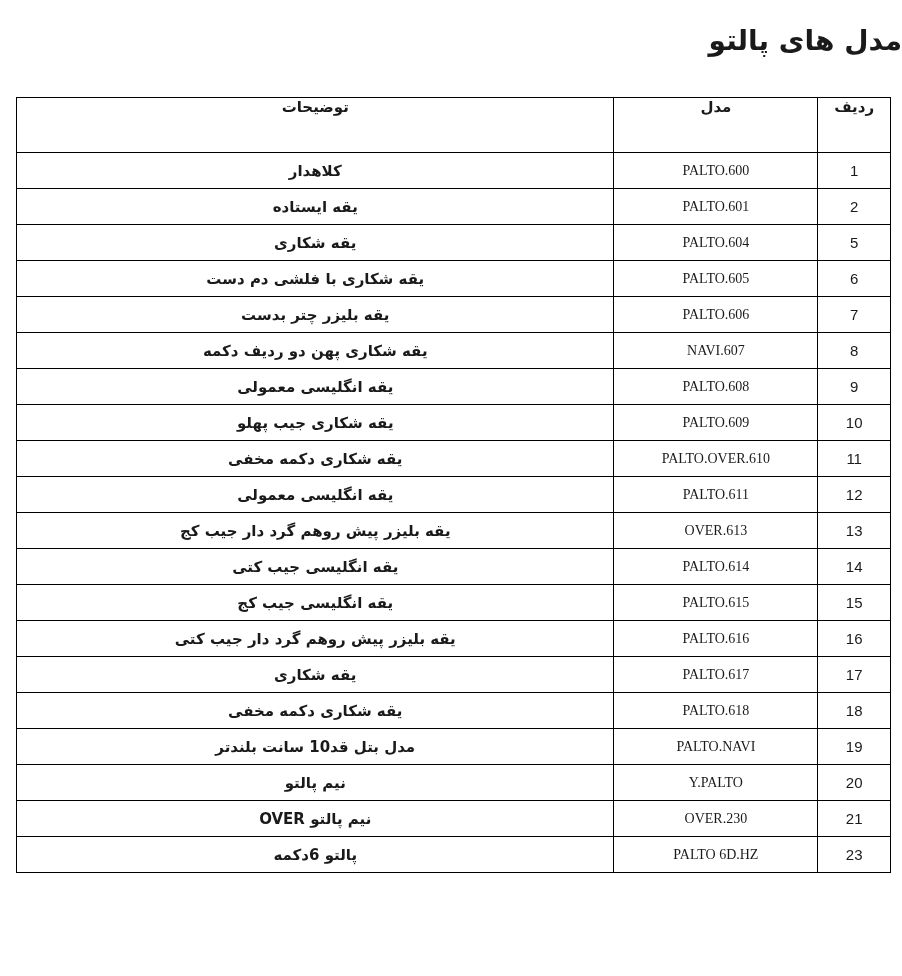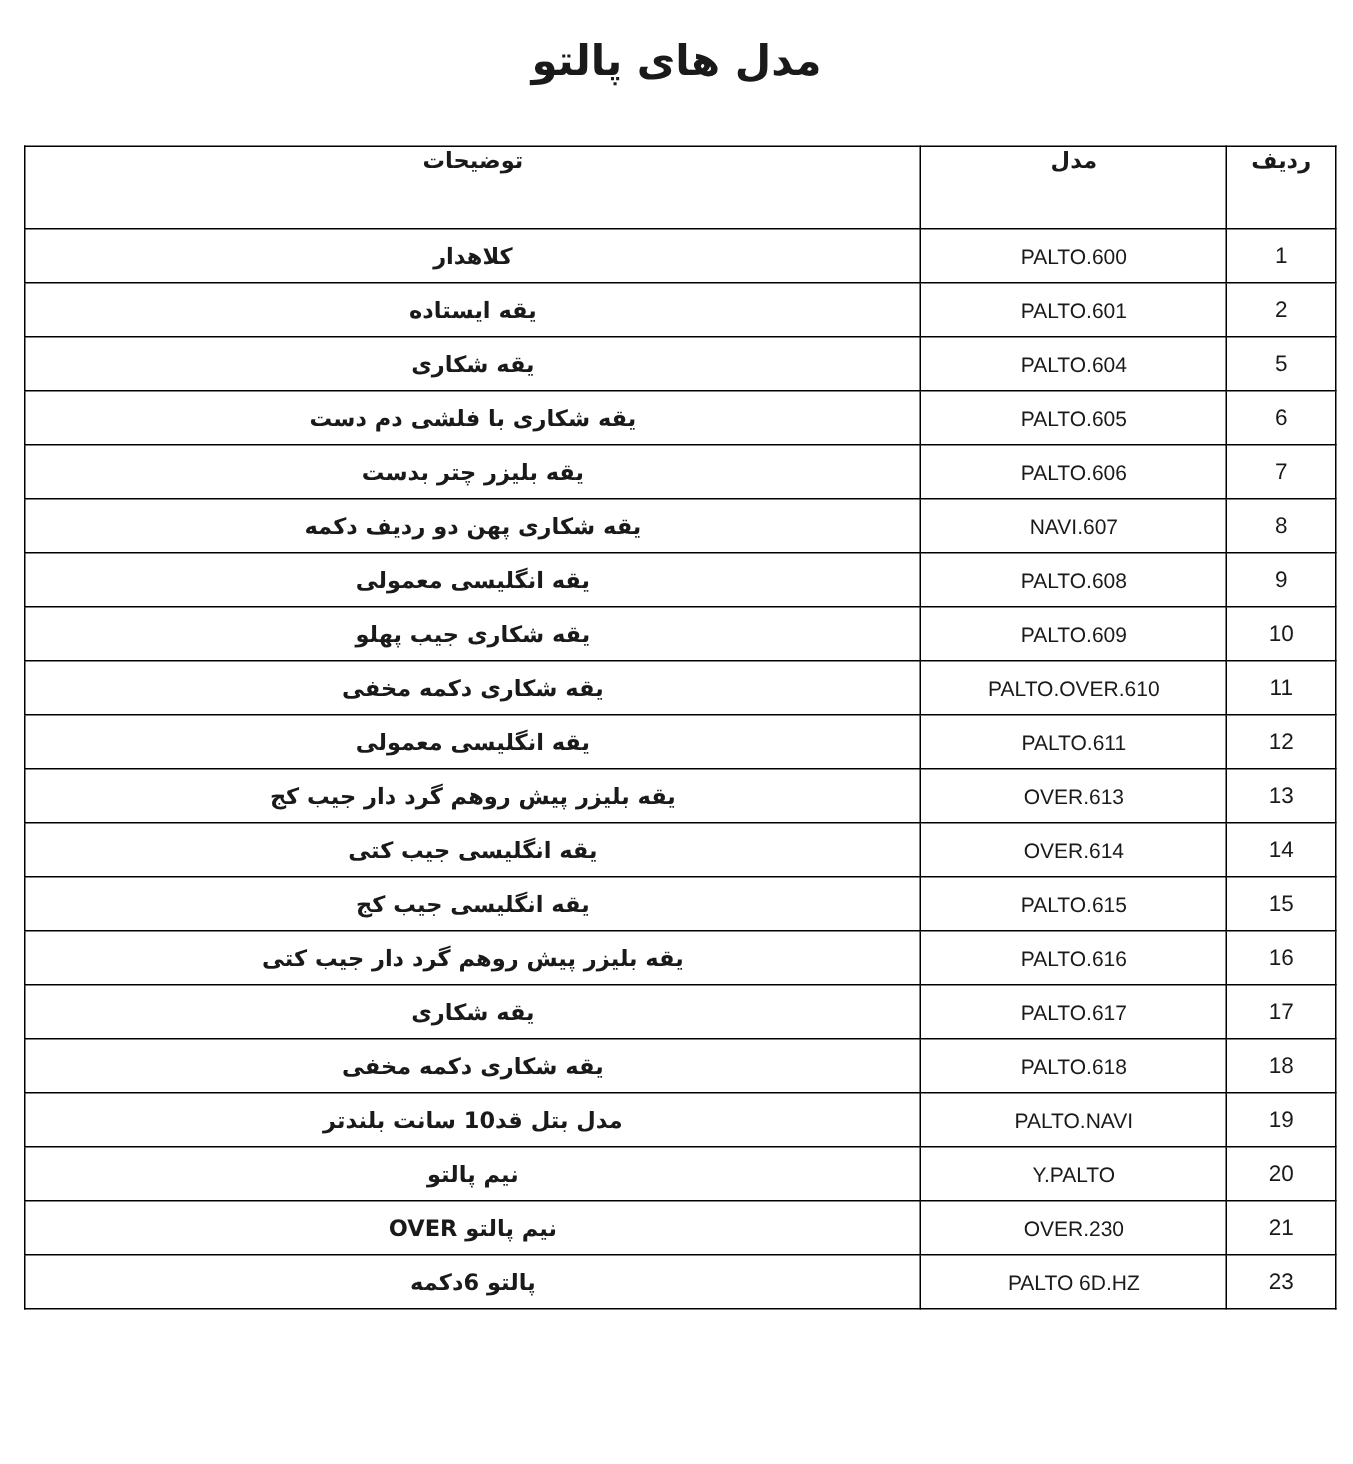--- a/index.html
+++ b/index.html
@@ -17,21 +17,21 @@
     position: relative;
     width: 902px;
     height: 976px;
   }
   .title {
     position: absolute;
     top: 24px;
     left: 0;
     width: 902px;
     margin: 0;
-    text-align: center;
+    text-align: right;
     direction: rtl;
     font-size: 28px;
     font-weight: 700;
     font-family: "DejaVu Sans", sans-serif;
   }
   table.models-table {
     position: absolute;
     top: 97px;
     left: 16px;
     width: 875px;
@@ -65,21 +65,21 @@
   td.col-desc {
     direction: rtl;
     font-size: 15px;
     font-weight: 700;
     margin-left: 41px;
   }
   td.col-model {
     direction: ltr;
     font-size: 14px;
     font-weight: 400;
-    font-family: Liberation Sans, sans-serif;
+    font-family: Liberation Serif, serif;
   }
   td.col-num {
     direction: ltr;
     font-size: 15px;
     font-weight: 400;
     font-family: "Liberation Sans", "DejaVu Sans", sans-serif;
   }
 </style>
 </head>
 <body>
@@ -160,21 +160,21 @@
   </tr>
 
   <tr class="data-row">
     <td class="col-desc">یقه بلیزر پیش روهم گرد دار جیب کج</td>
     <td class="col-model">OVER.613</td>
     <td class="col-num">13</td>
   </tr>
 
   <tr class="data-row">
     <td class="col-desc">یقه انگلیسی جیب کتی</td>
-    <td class="col-model">OVER.614</td>
+    <td class="col-model">PALTO.614</td>
     <td class="col-num">14</td>
   </tr>
 
   <tr class="data-row">
     <td class="col-desc">یقه انگلیسی جیب کج</td>
     <td class="col-model">PALTO.615</td>
     <td class="col-num">15</td>
   </tr>
 
   <tr class="data-row">

